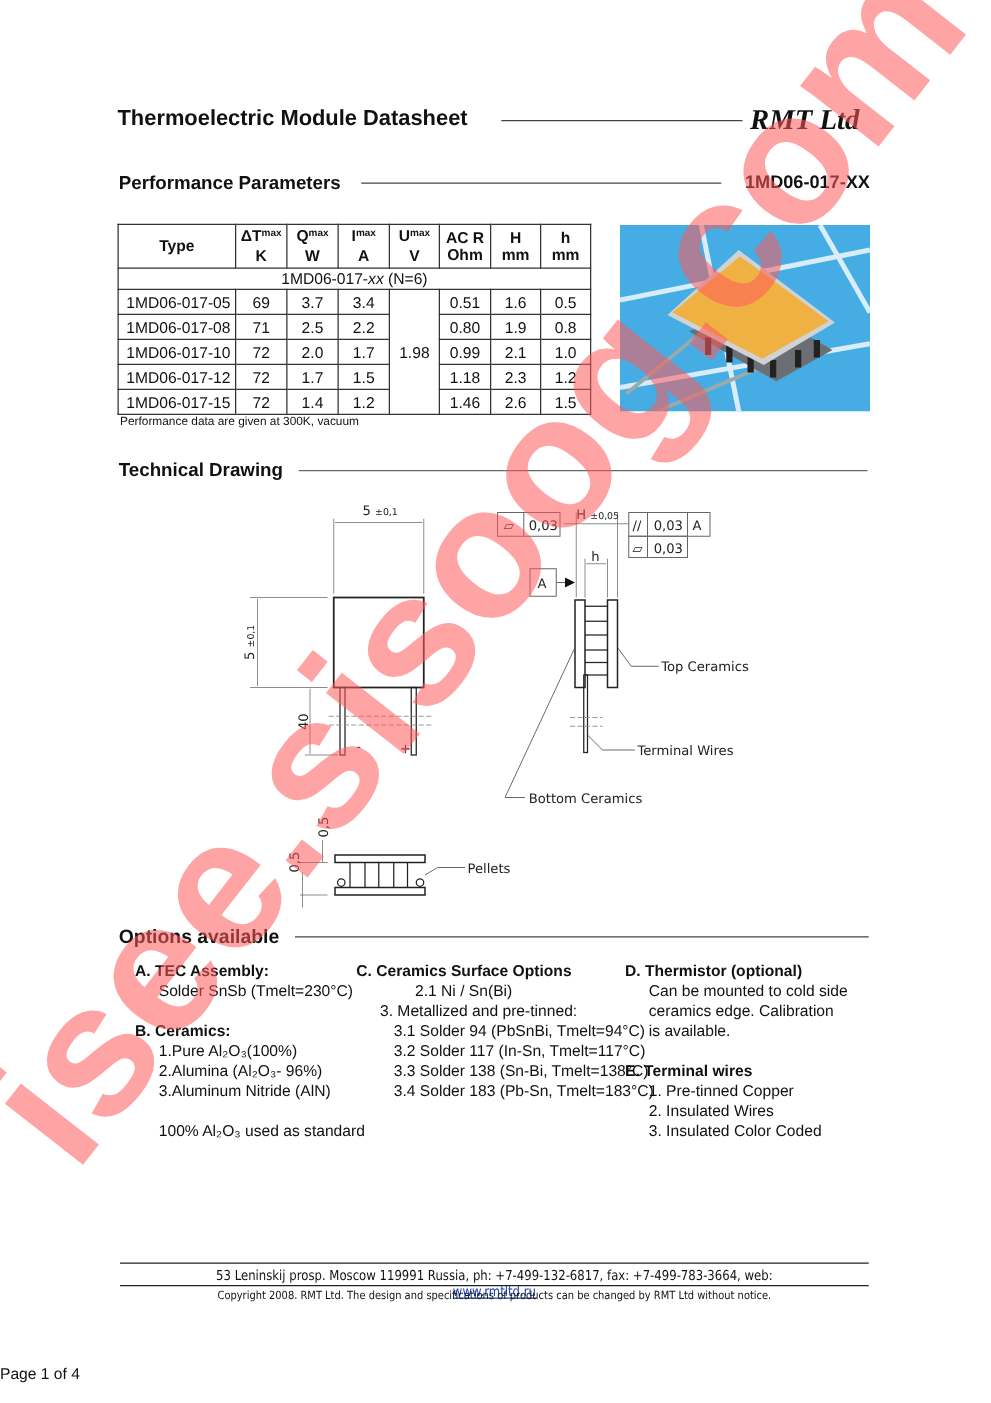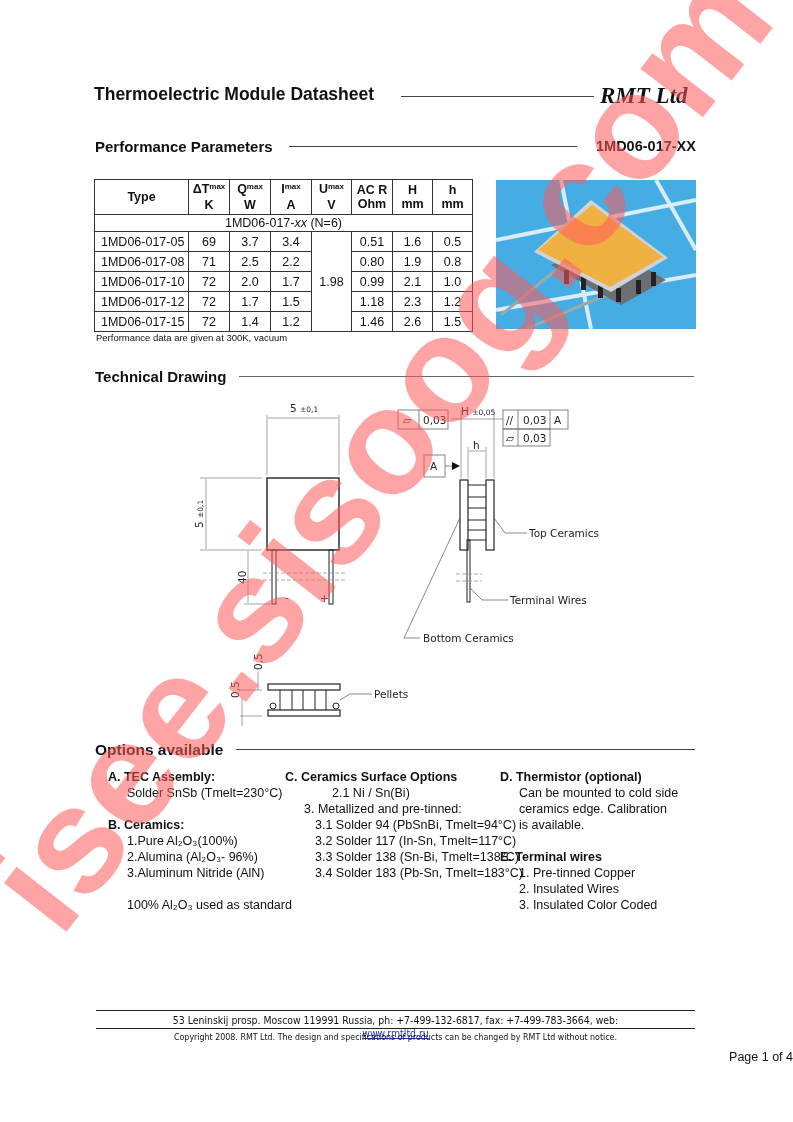--- a/index.html
+++ b/index.html
@@ -14,21 +14,21 @@
   table.perf th { font-weight:bold; height:34px; font-size:12.5px; line-height:14px; }
   table.perf th sub { font-size:8px; vertical-align:baseline; position:relative; top:-4px; }
   table.perf td.type { text-align:left; padding-left:6px; }
   .note { font-size:9.5px; }
   .photo { position:absolute; left:496px; top:180px; width:200px; height:149px; overflow:hidden; background:#4db2e6; }
   .opt { font-size:12.5px; line-height:16px; position:absolute; }
   .opt .t { font-weight:bold; }
   .opt div { white-space:nowrap; }
   .footer1 { position:absolute; left:96px; top:1014px; width:599px; text-align:center; font-size:11px; font-family:"DejaVu Sans", sans-serif; transform:scaleX(0.85); transform-origin:center; }
   .footer2 { position:absolute; left:96px; top:1032px; width:599px; text-align:center; font-size:9px; font-family:"DejaVu Sans", sans-serif; transform:scaleX(0.88); transform-origin:center; }
-  .page { position:absolute; left:0; width:793px; top:1050px; text-align:right; font-size:12.5px; }
+  .page { position:absolute; left:0; width:793px; top:1092px; text-align:left; font-size:12.5px; }
   a.link { color:#1a3fb0; text-decoration:underline; }
   .dtext { font-family:"DejaVu Sans", sans-serif; font-size:10.5px; fill:#222; }
   .wm { position:absolute; left:0; top:0; pointer-events:none; }
 </style>
 </head>
 <body>
 
 <div class="abs h1" style="left:94px; top:84px;">Thermoelectric Module Datasheet</div>
 <div class="rule" style="left:401px; top:96px; width:193px;"></div>
 <div class="abs brand" style="left:600px; top:83px;">RMT Ltd</div>

